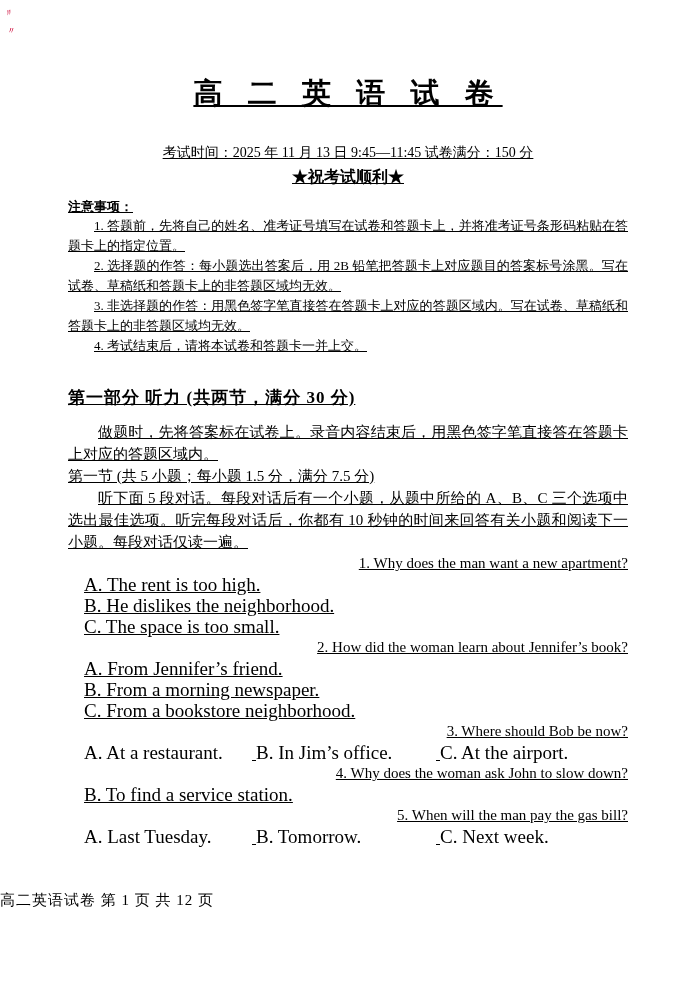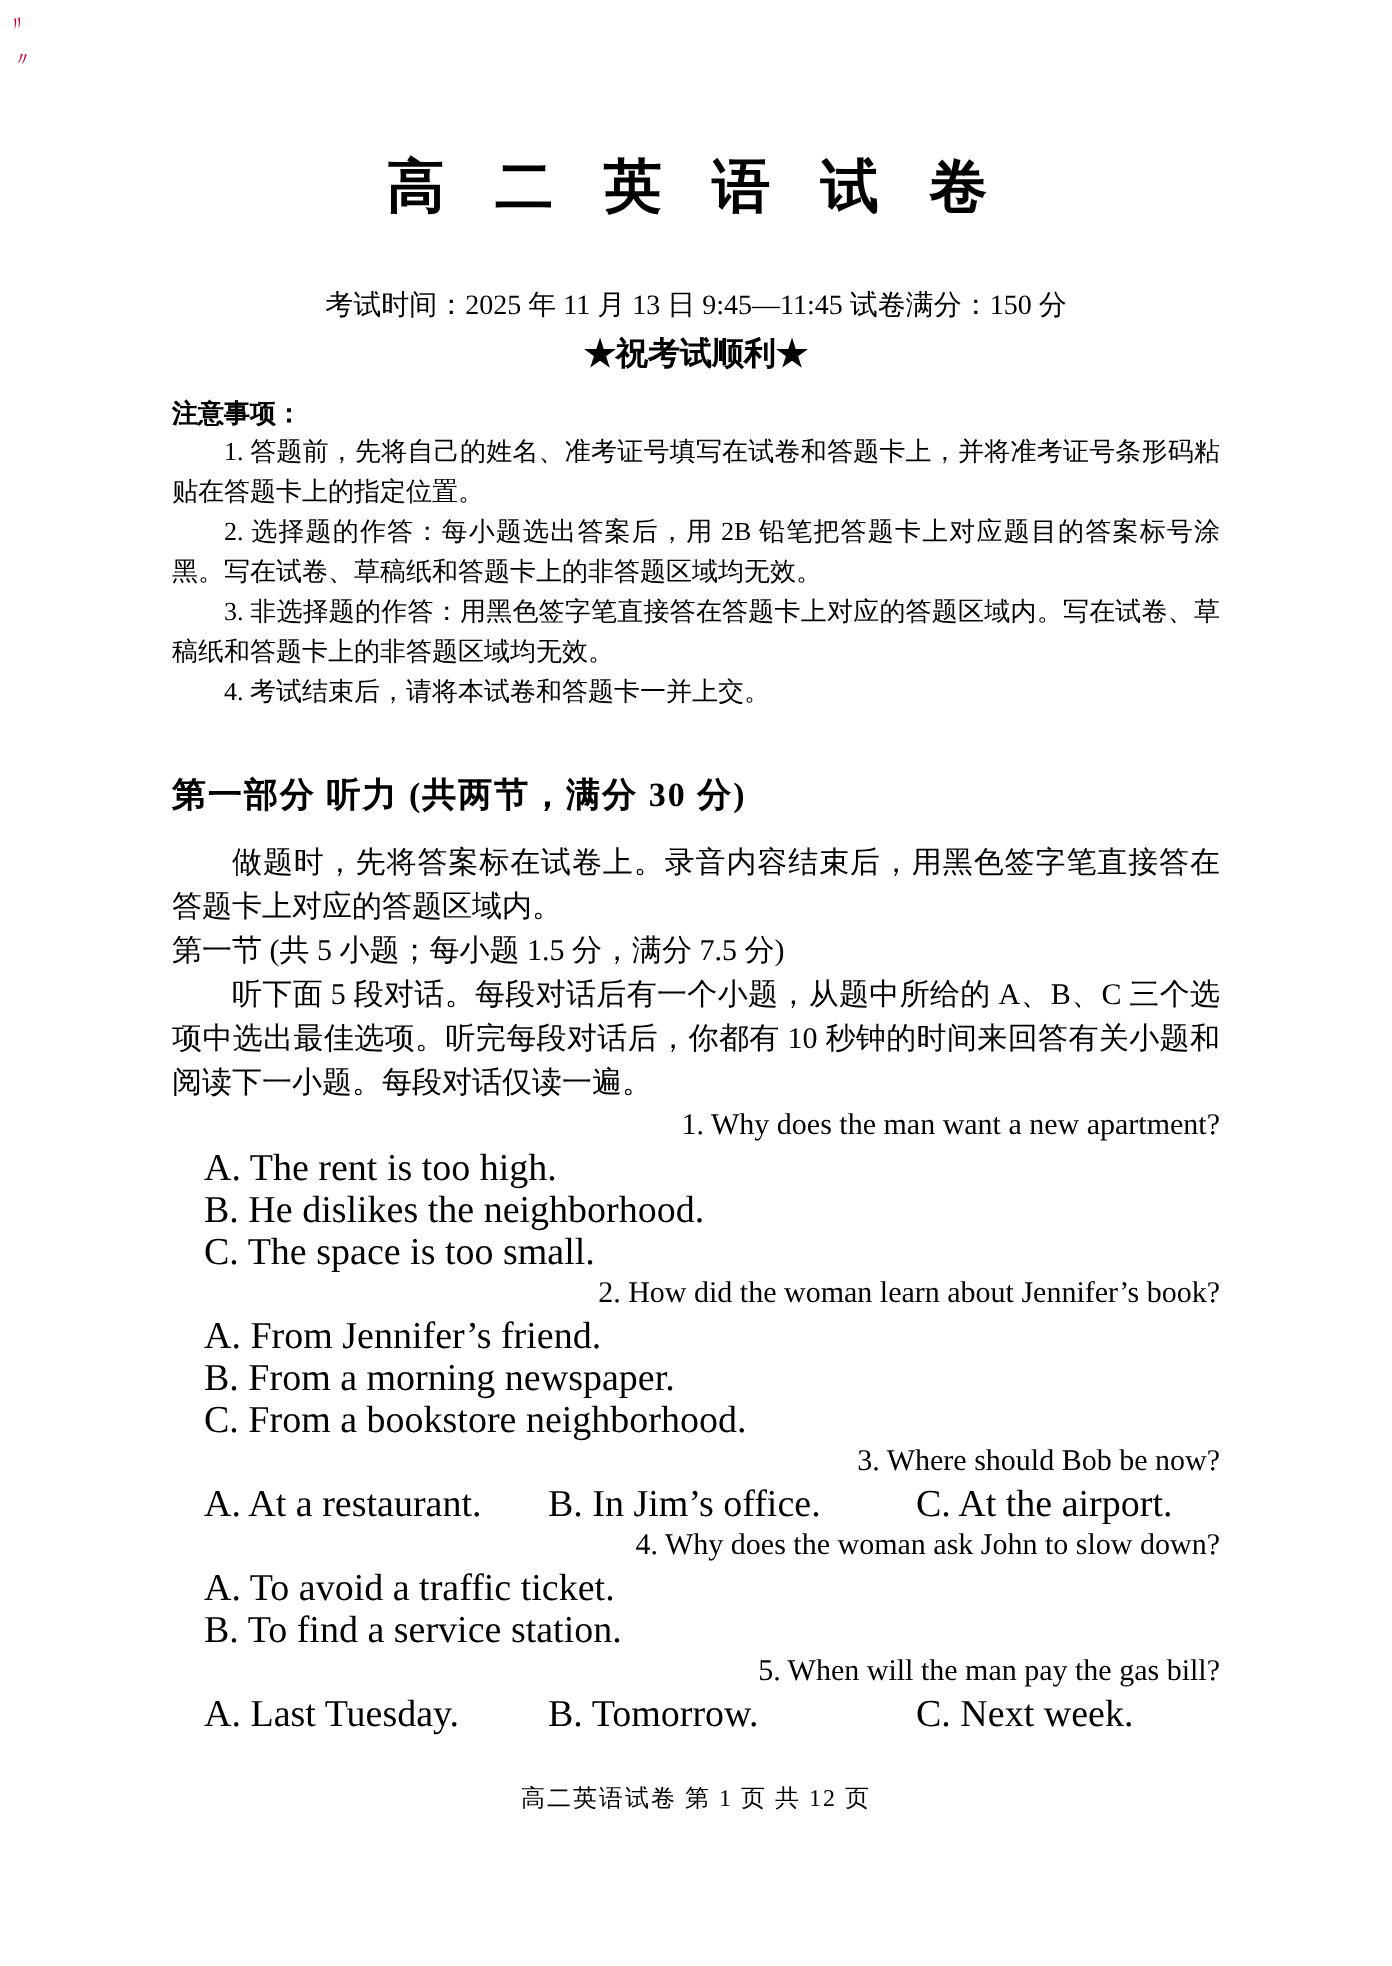--- a/index.html
+++ b/index.html
@@ -5,21 +5,21 @@
   * { margin: 0; padding: 0; box-sizing: border-box; }
   html, body { background: #ffffff; }
   body {
     width: 696px;
     height: 983px;
     position: relative;
     overflow: hidden;
     color: #000;
     font-family: "Liberation Serif", "DejaVu Serif", serif;
   }
-  .page { padding: 0 86px; }
+  .page { padding: 0 68px; text-decoration: underline; }
 
   .scan-marks { position: absolute; left: 4px; top: 8px; width: 20px; height: 40px; }
   .scan-mark { position: absolute; color: #c03; font-size: 10px; line-height: 10px; transform: rotate(-12deg); }
   .scan-mark.m2 { top: 18px; left: 2px; transform: rotate(8deg); }
 
   .title {
     margin-top: 74px;
     text-align: center;
     font-size: 29px;
     font-weight: bold;
@@ -79,22 +79,22 @@
   .q-option { font-size: 19px; line-height: 21px; }
   .q-options.inline .q-option { display: inline-block; }
   .q-options.inline .q-option.col-a { width: 168px; }
   .q-options.inline .q-option.col-b { width: 180px; }
 
   .footer {
     position: absolute;
     left: 0;
     right: 0;
     top: 891px;
-    text-align: center;
-    font-size: 12px;
+    text-align: left;
+    font-size: 15px;
     letter-spacing: 1px;
   }
 </style>
 </head>
 <body>
 
 <div class="scan-marks">
   <span class="scan-mark m1">〃</span>
   <span class="scan-mark m2">〃</span>
 </div>
@@ -146,21 +146,20 @@
       <div class="q-options inline">
         <span class="q-option col-a">A. At a restaurant.</span>
         <span class="q-option col-b">B. In Jim’s office.</span>
         <span class="q-option">C. At the airport.</span>
       </div>
     </div>
 
     <div class="question">
       <div class="q-stem">4. Why does the woman ask John to slow down?</div>
       <div class="q-options">
-        <div class="q-option">A. To avoid a traffic ticket.</div>
         <div class="q-option">B. To find a service station.</div>
       </div>
     </div>
 
     <div class="question">
       <div class="q-stem">5. When will the man pay the gas bill?</div>
       <div class="q-options inline">
         <span class="q-option col-a">A. Last Tuesday.</span>
         <span class="q-option col-b">B. Tomorrow.</span>
         <span class="q-option">C. Next week.</span>

